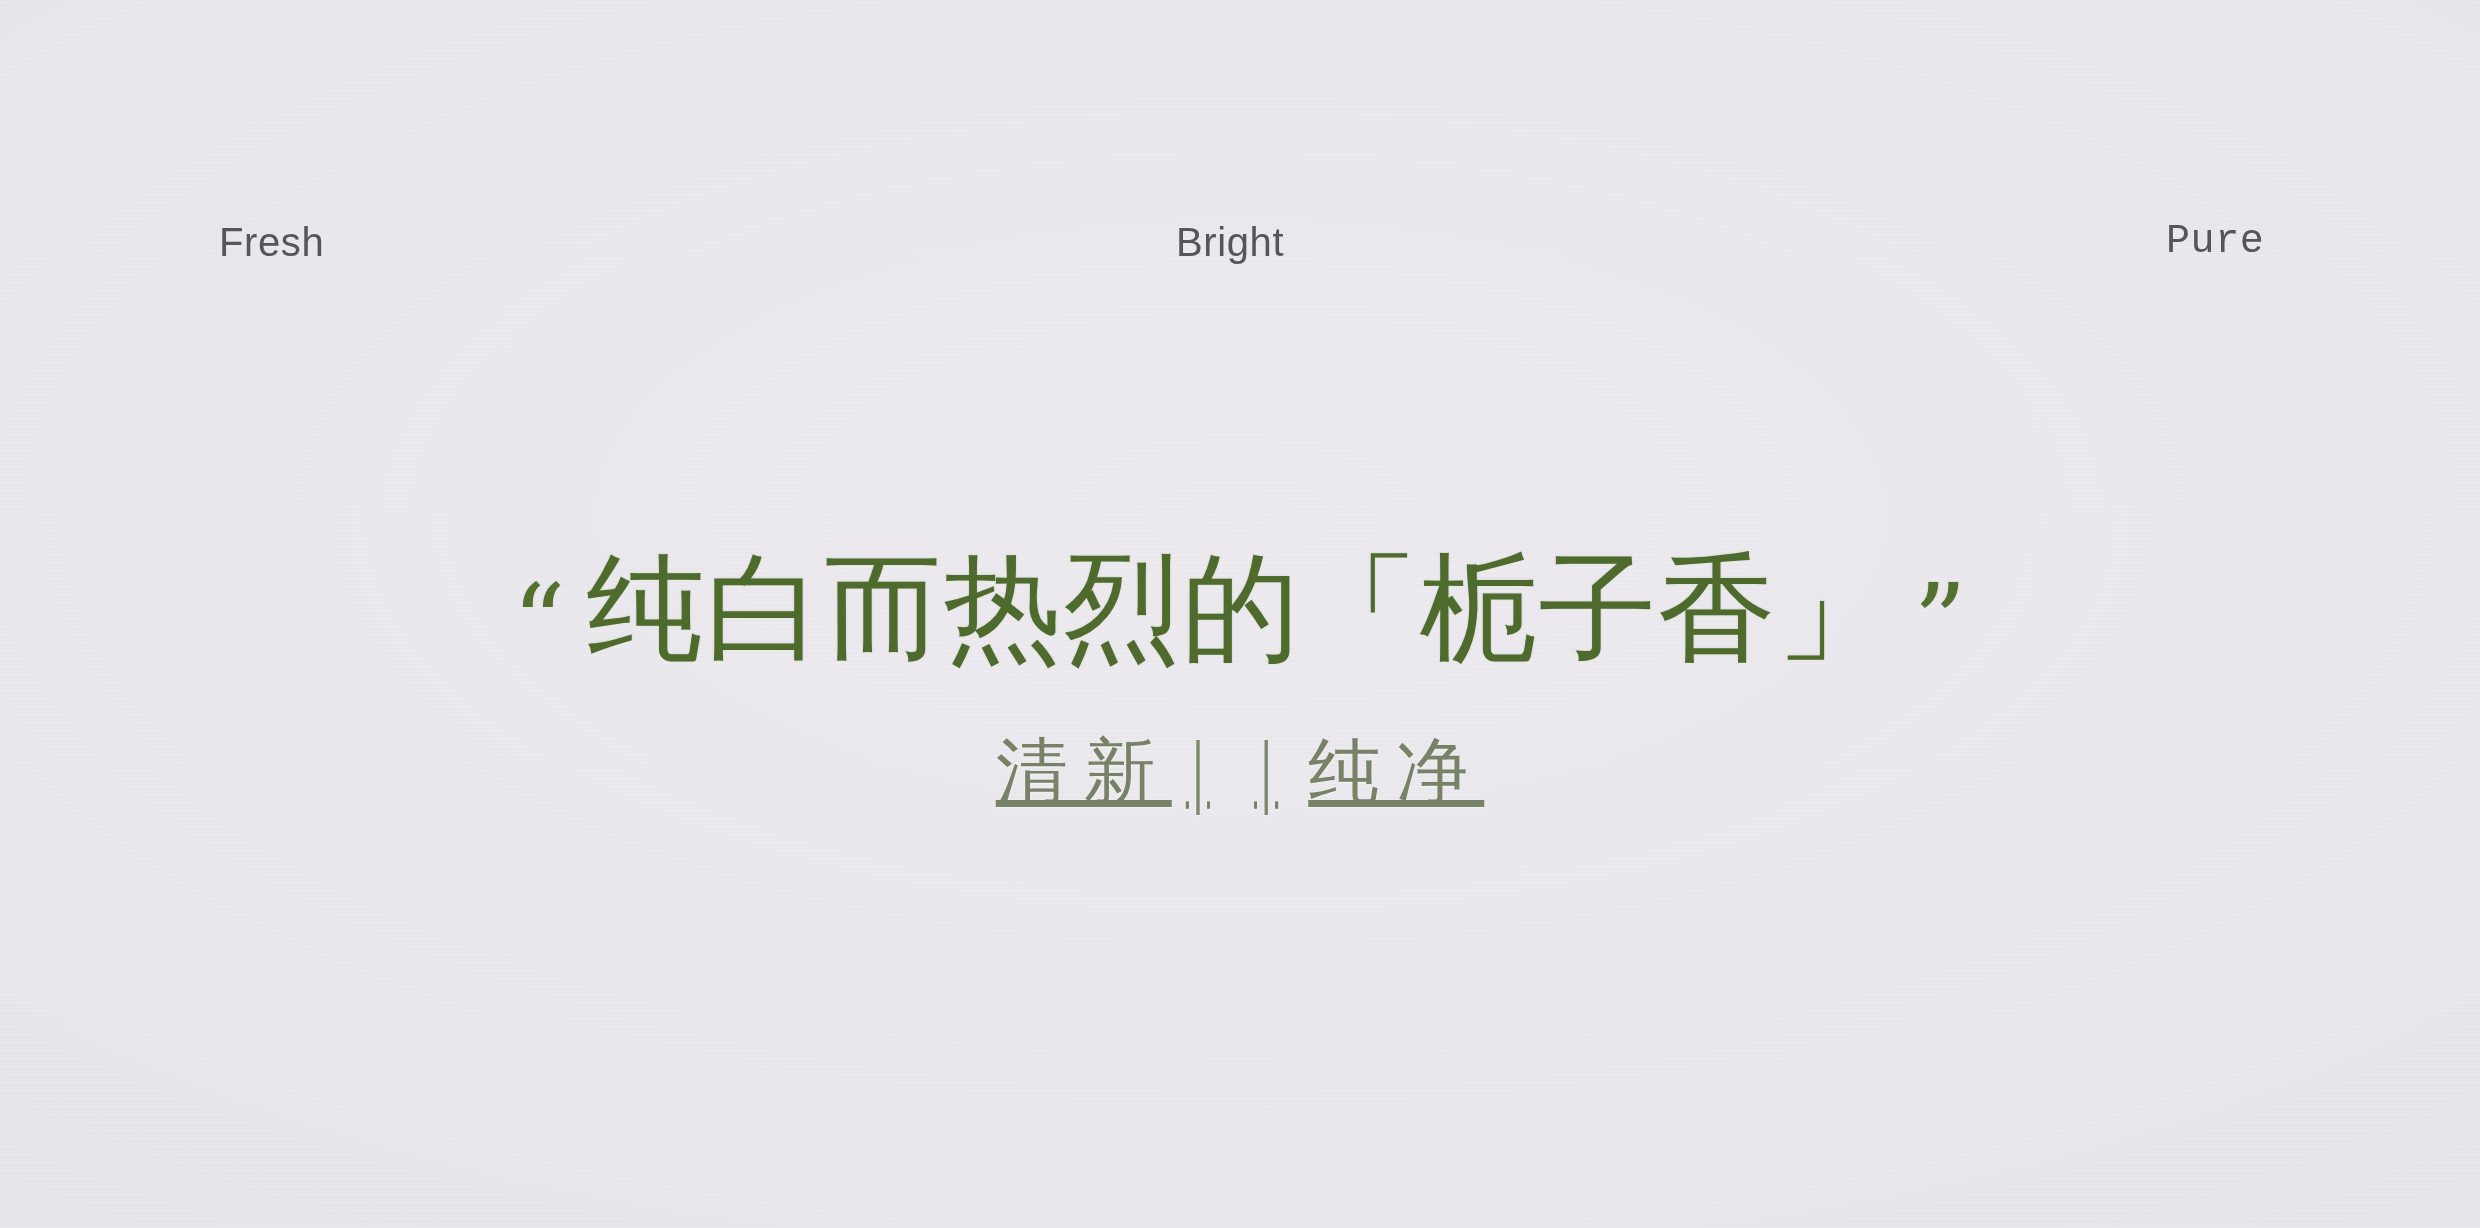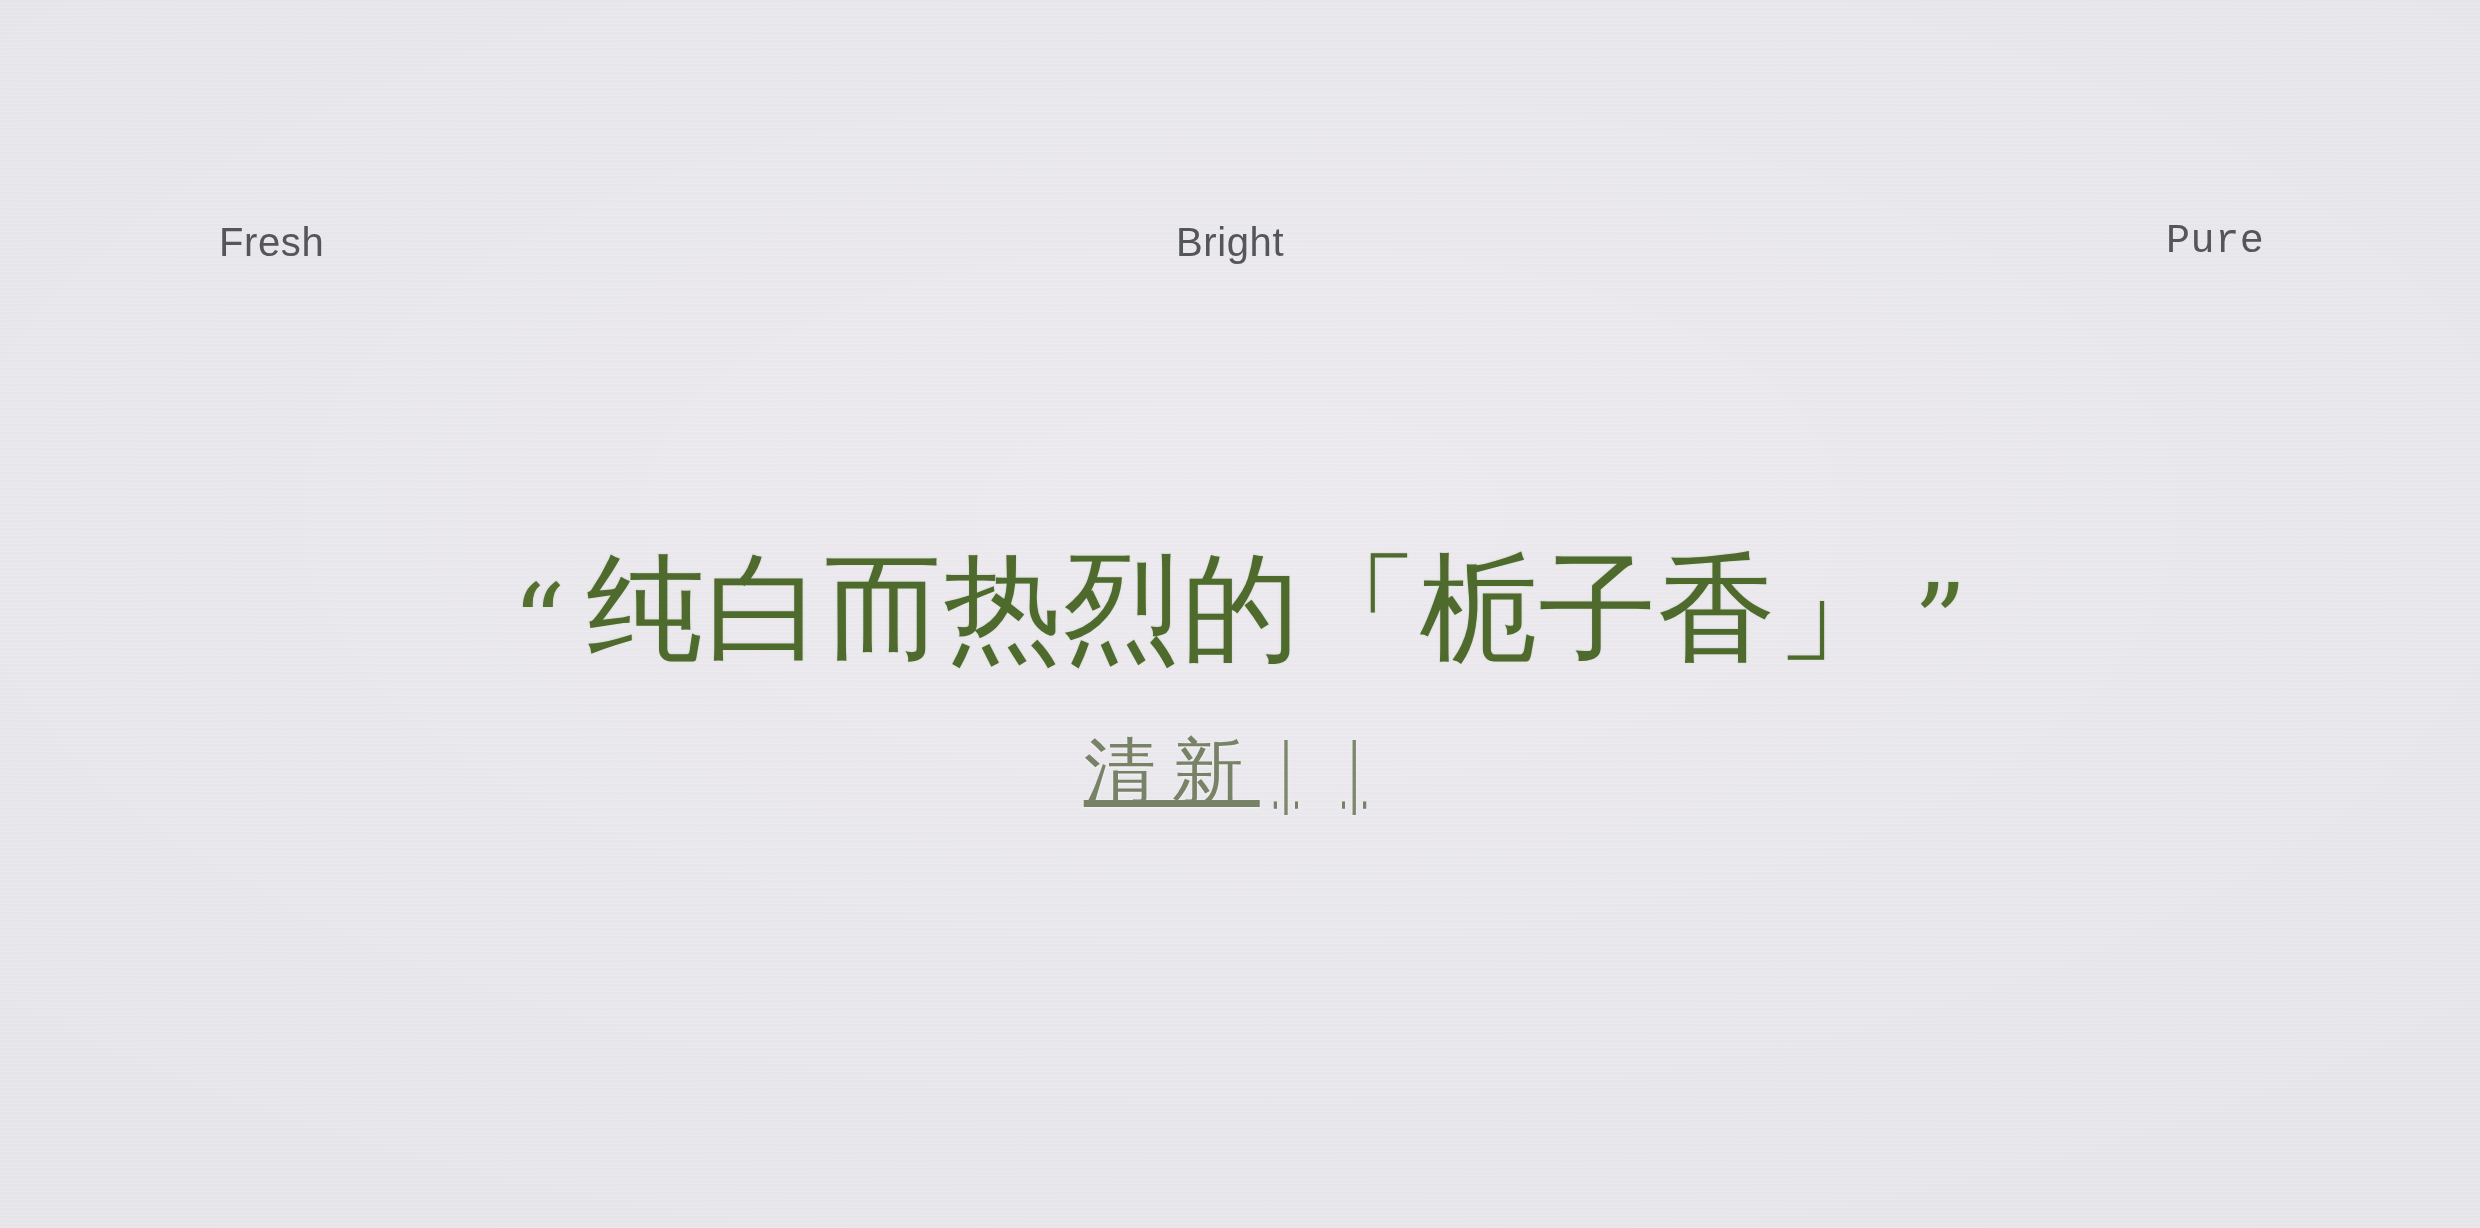--- a/index.html
+++ b/index.html
@@ -159,17 +159,18 @@
     <div class="headline">
       <span class="mark open">“</span>
       <span class="body">纯白而热烈的「栀子香」</span>
       <span class="mark close">”</span>
     </div>
 
     <div class="subline">
       <span class="seg">清新</span>
       <span class="divider">|</span>
       <span class="divider">|</span>
+      <span class="seg">纯净</span>
     </div>
 
   </div>
 
 </div>
 
 </body></html>

